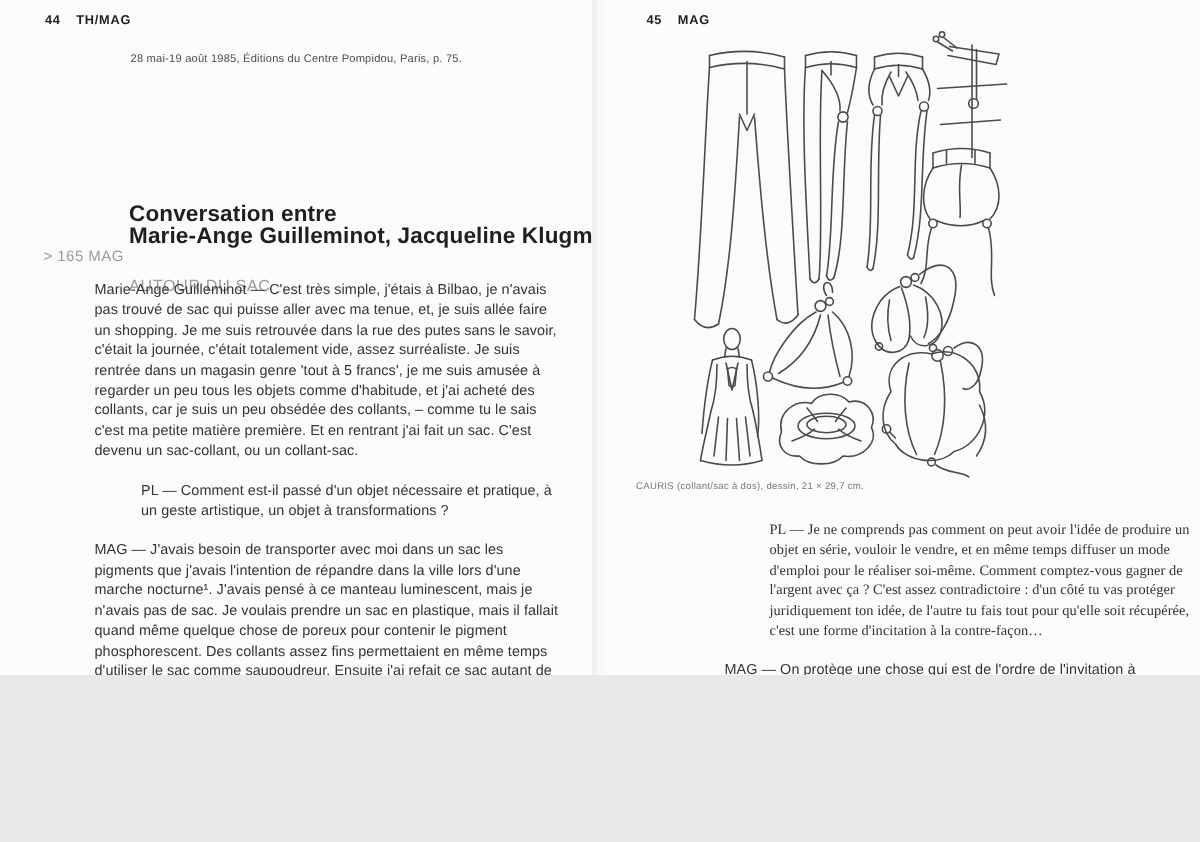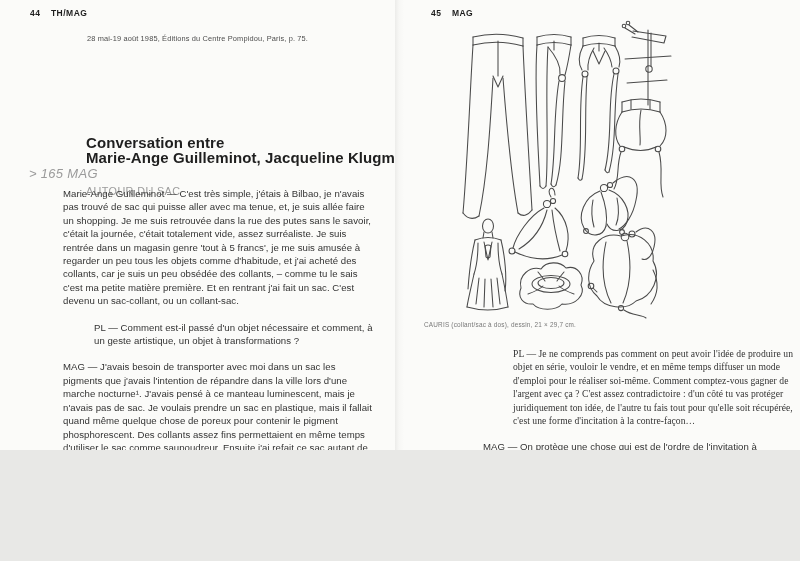--- a/index.html
+++ b/index.html
@@ -22,22 +22,22 @@
   .footnotes { position:absolute; left:72px; top:32px; font-size:7.4px;
     color:#4d4d4d; line-height:13px; letter-spacing:.15px; width:310px; }
   .fn-row { display:flex; }
   .fn-num { width:15px; flex:none; }
 
   .title-block { position:absolute; left:86px; top:136px; width:300px; }
   .title-line { font-size:15px; font-weight:bold; color:#1f1f1f;
     line-height:14.5px; letter-spacing:.1px; white-space:nowrap; }
   .subtitle { font-size:10.8px; color:#9b9b9b; letter-spacing:.4px; margin-top:20px; }
 
-  .margin-note { position:absolute; left:29px; top:166px; font-size:13px;
-    color:#9b9b9b; letter-spacing:.3px; white-space:nowrap;font-style:italic; }
+  .margin-note { position:absolute; left:29px; top:166px; font-size:10px;
+    color:#9b9b9b; letter-spacing:.3px; white-space:nowrap; }
 
   .body-col { position:absolute; font-size:9.6px; line-height:13.4px;
     color:#333; letter-spacing:.05px; }
   .body-col p { margin:0 0 13px 0; }
   .left-col  { left:63px; top:187px; width:310px; }
   .left-col  p.indent { margin-left:31px; }
   .right-col { left:88px; top:347px; width:313px; }
   .right-col p.indent { margin-left:30px;font-family:Liberation Serif, serif; }
 
   .caption { position:absolute; left:29px; top:321px; font-size:6.4px;
@@ -70,21 +70,21 @@
     <div class="margin-note">&gt; 165 MAG</div>
 
     <div class="title-block">
       <div class="title-line">Conversation entre</div>
       <div class="title-line">Marie-Ange Guilleminot, Jacqueline Klugman, Pierre Leguillon</div>
       <div class="subtitle">AUTOUR DU SAC</div>
     </div>
 
     <div class="body-col left-col">
       <p>Marie-Ange Guilleminot — C'est très simple, j'étais à Bilbao, je n'avais pas trouvé de sac qui puisse aller avec ma tenue, et, je suis allée faire un shopping. Je me suis retrouvée dans la rue des putes sans le savoir, c'était la journée, c'était totalement vide, assez surréaliste. Je suis rentrée dans un magasin genre 'tout à 5 francs', je me suis amusée à regarder un peu tous les objets comme d'habitude, et j'ai acheté des collants, car je suis un peu obsédée des collants, – comme tu le sais c'est ma petite matière première. Et en rentrant j'ai fait un sac. C'est devenu un sac-collant, ou un collant-sac.</p>
-      <p class="indent">PL — Comment est-il passé d'un objet nécessaire et comment, à un geste artistique, un objet à transformations ?</p>
+      <p class="indent">PL — Comment est-il passé d'un objet nécessaire et pratique, à un geste artistique, un objet à transformations ?</p>
       <p>MAG — J'avais besoin de transporter avec moi dans un sac les pigments que j'avais l'intention de répandre dans la ville lors d'une marche nocturne¹. J'avais pensé à ce manteau luminescent, mais je n'avais pas de sac. Je voulais prendre un sac en plastique, mais il fallait quand même quelque chose de poreux pour contenir le pigment phosphorescent. Des collants assez fins permettaient en même temps d'utiliser le sac comme saupoudreur. Ensuite j'ai refait ce sac autant de fois que j'en ai eu besoin, et c'est devenu mon sac à main.</p>
       <p class="indent">PL — Il va aussi devenir le sac à main des autres…</p>
     </div>
   </div>
 
   <div class="page page-right">
     <div class="page-header">
       <span class="num">45</span>
       <span>MAG</span>
     </div>

